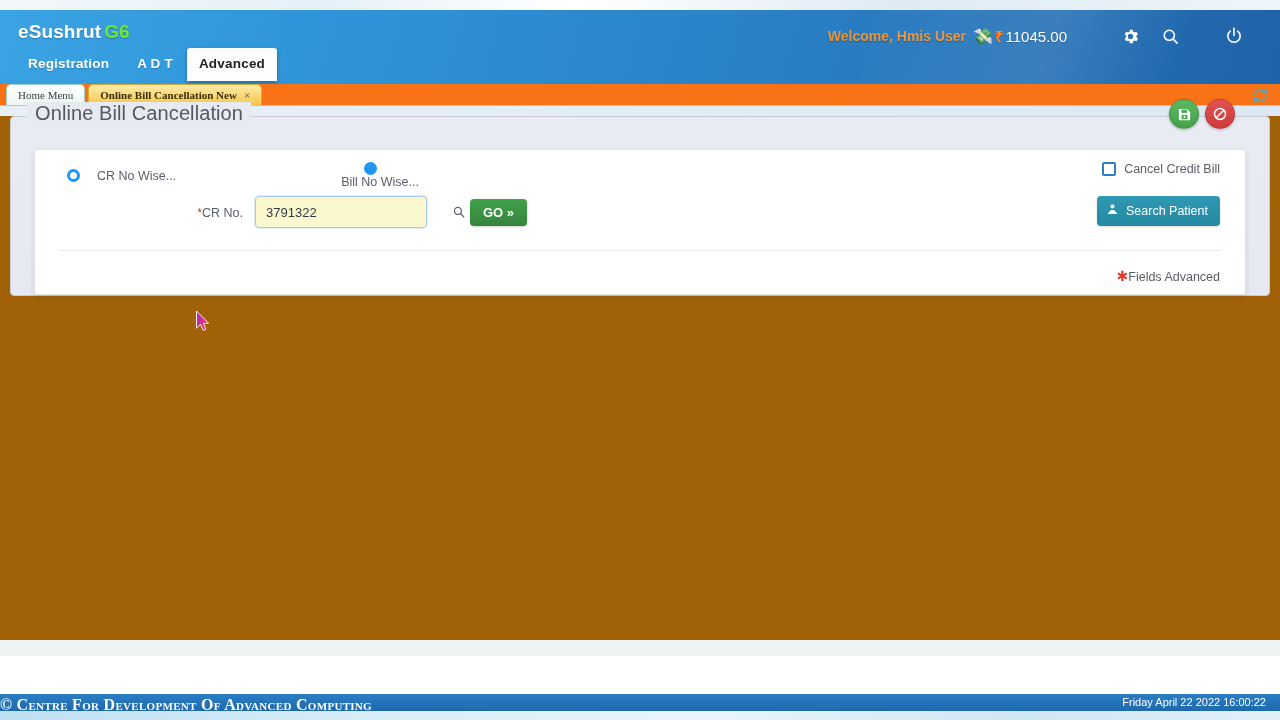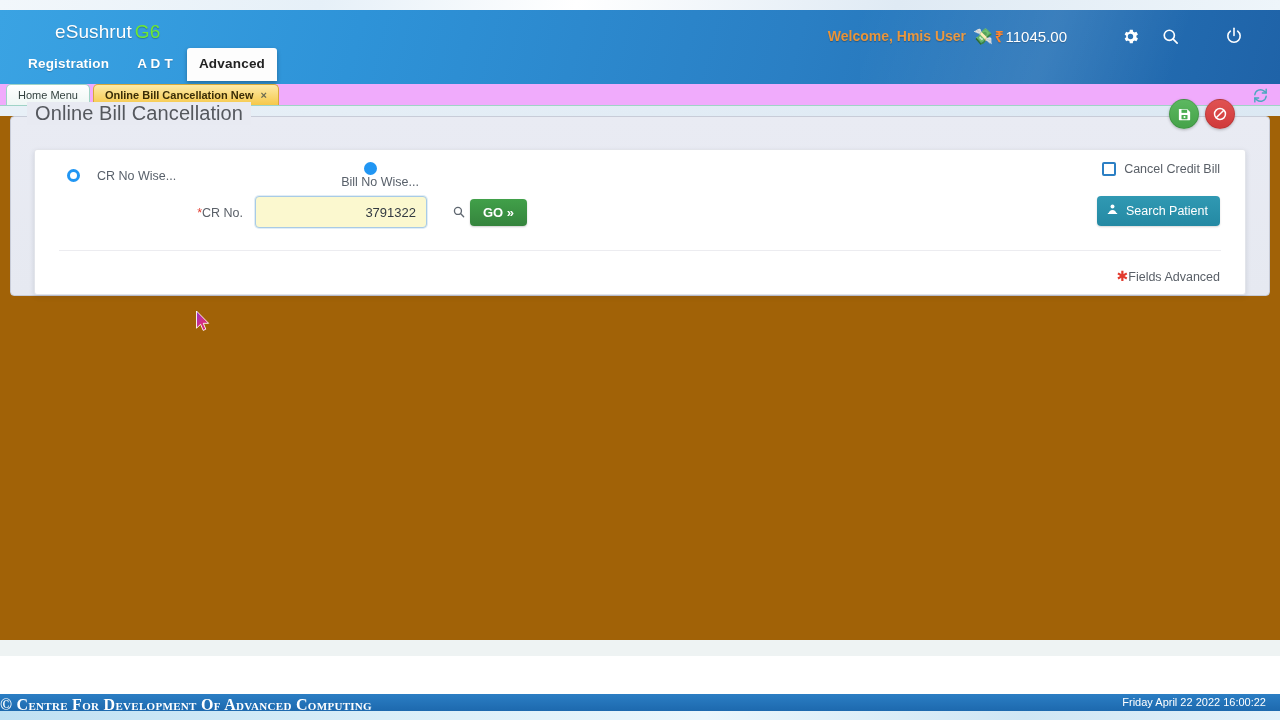--- a/index.html
+++ b/index.html
@@ -33,23 +33,22 @@
     background: linear-gradient(105deg, #3aa3e3 0%, #2e93d8 28%, #2a7fc4 62%, #1f63a8 100%);
     overflow: hidden;
   }
   .app-header::after {
     content: ""; position: absolute; right: 0; top: 0; width: 420px; height: 74px;
     background: linear-gradient(110deg, rgba(255,255,255,0) 0%, rgba(255,255,255,.10) 45%, rgba(255,255,255,0) 75%);
     pointer-events: none;
   }
   .brand {
     position: absolute; left: 18px; top: 11px;
-    font-size: 19px; font-weight: normal; color: #ffffff; letter-spacing: .1px;
+    font-size: 19px; font-weight: bold; color: #ffffff; letter-spacing: .1px;
     text-shadow: 0 1px 1px rgba(0,0,0,.25);
-    margin-left: 37px;
   }
   .brand .brand-suffix { color: #6ee832; margin-left: 3px; }
 
   .menu-bar { position: absolute; left: 14px; top: 40px; display: flex; align-items: flex-start; }
   .menu-item {
     font-size: 13.5px; color: #ffffff; font-weight: bold;
     padding: 6px 14px; cursor: pointer; letter-spacing: .2px;
     text-shadow: 0 1px 1px rgba(0,0,0,.2);
   }
   .menu-item.active {
@@ -79,23 +78,23 @@
     cursor: pointer; color: #ffffff;
   }
   .hdr-icon svg { display: block; }
   .hdr-icon.gear { margin-left: 46px; }
   .hdr-icon.search { margin-left: 6px; }
   .hdr-icon.power { margin-left: 30px; margin-right: 29px; }
 
   
   .tab-strip {
     position: relative; height: 22px;
-    background: #f0abfc;
+    background: #f97316;
     border-bottom: 1px solid #9fd3c7;
-    display: flex; align-items: flex-end; padding-left: 6px;
+    display: flex; align-items: flex-end; padding-left: 6px; font-family: Liberation Serif, serif;
   }
   .browser-tab {
     position: relative;
     height: 21px; display: flex; align-items: center;
     padding: 0 11px; margin-right: 3px;
     font-size: 11px; color: #33413f;
     border: 1px solid #9fd3c7; border-bottom: none;
     border-radius: 5px 5px 0 0;
     background: linear-gradient(to bottom, #ffffff 0%, #eef6f4 100%);
     cursor: pointer; white-space: nowrap;
@@ -205,21 +204,20 @@
     position: absolute; left: 220px; top: 0;
     width: 172px; height: 32px;
     background: #fbf8cf;
     border: 1px solid #a8cbe6;
     border-radius: 4px;
     box-shadow: 0 0 0 1px rgba(168,203,230,.35);
     padding: 0 10px;
     font-size: 13px; color: #333a42;
     font-family: "Liberation Sans", sans-serif;
     outline: none;
-    text-align: right;
   }
   .mini-search-icon {
     position: absolute; left: 417px; top: 9px;
     width: 14px; height: 14px; color: #5f6770;
   }
   .go-btn {
     position: absolute; left: 435px; top: 3px;
     background: linear-gradient(to bottom,#41a049,#35843d);
     color: #ffffff; font-size: 13px; font-weight: bold;
     border: none; border-radius: 4px;

